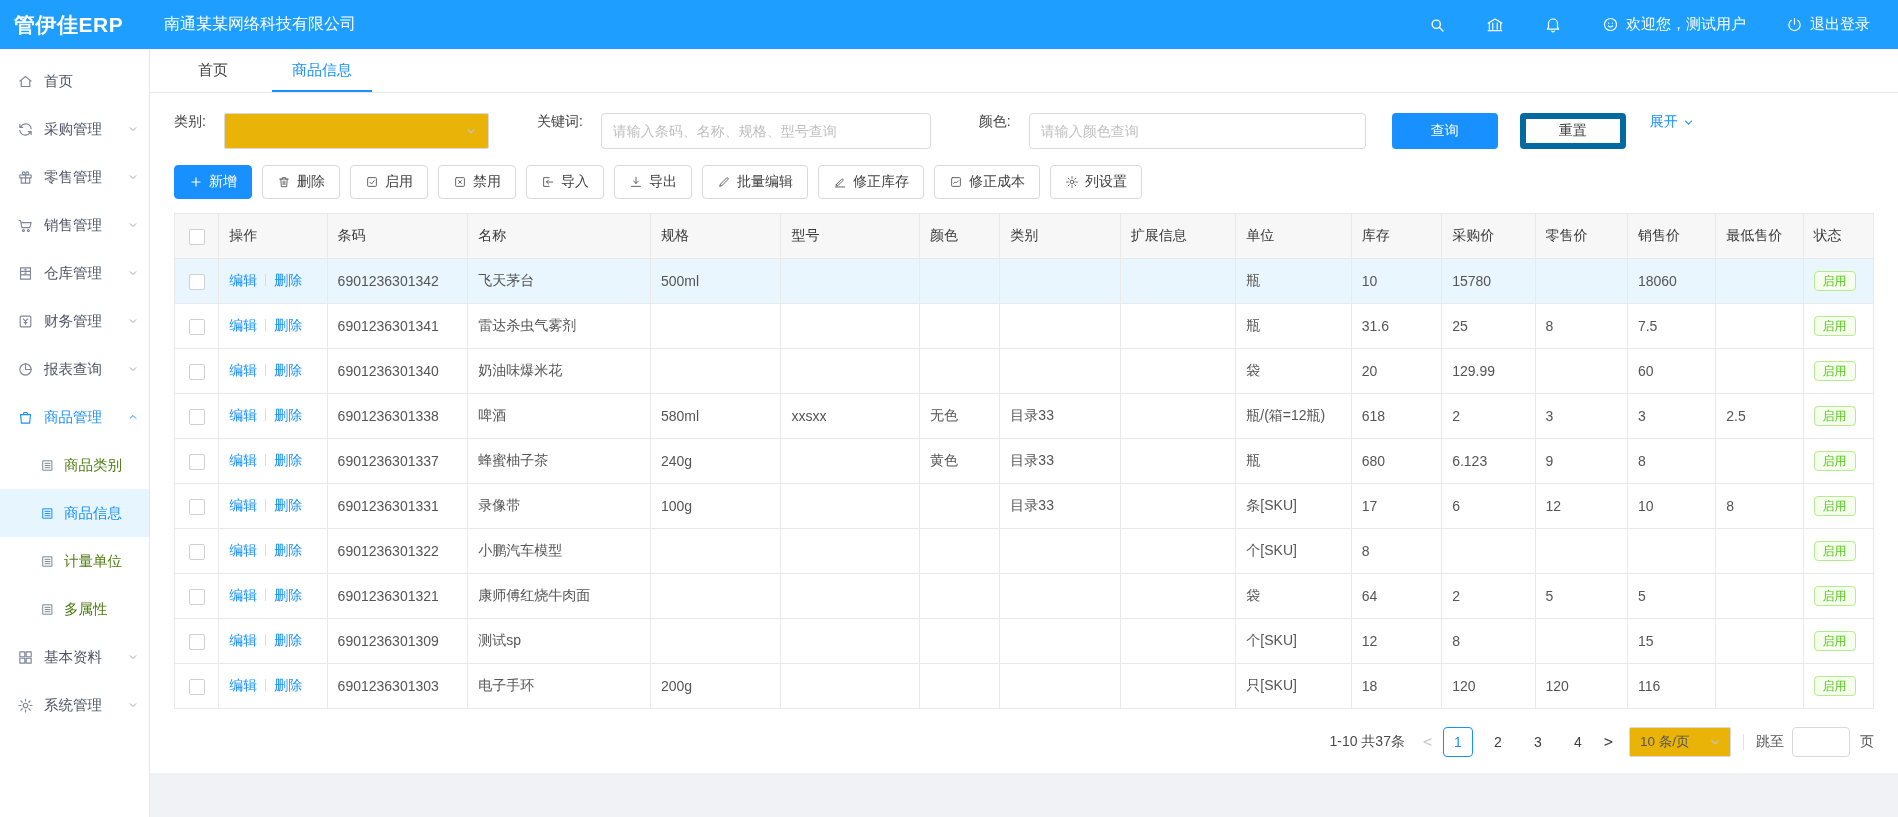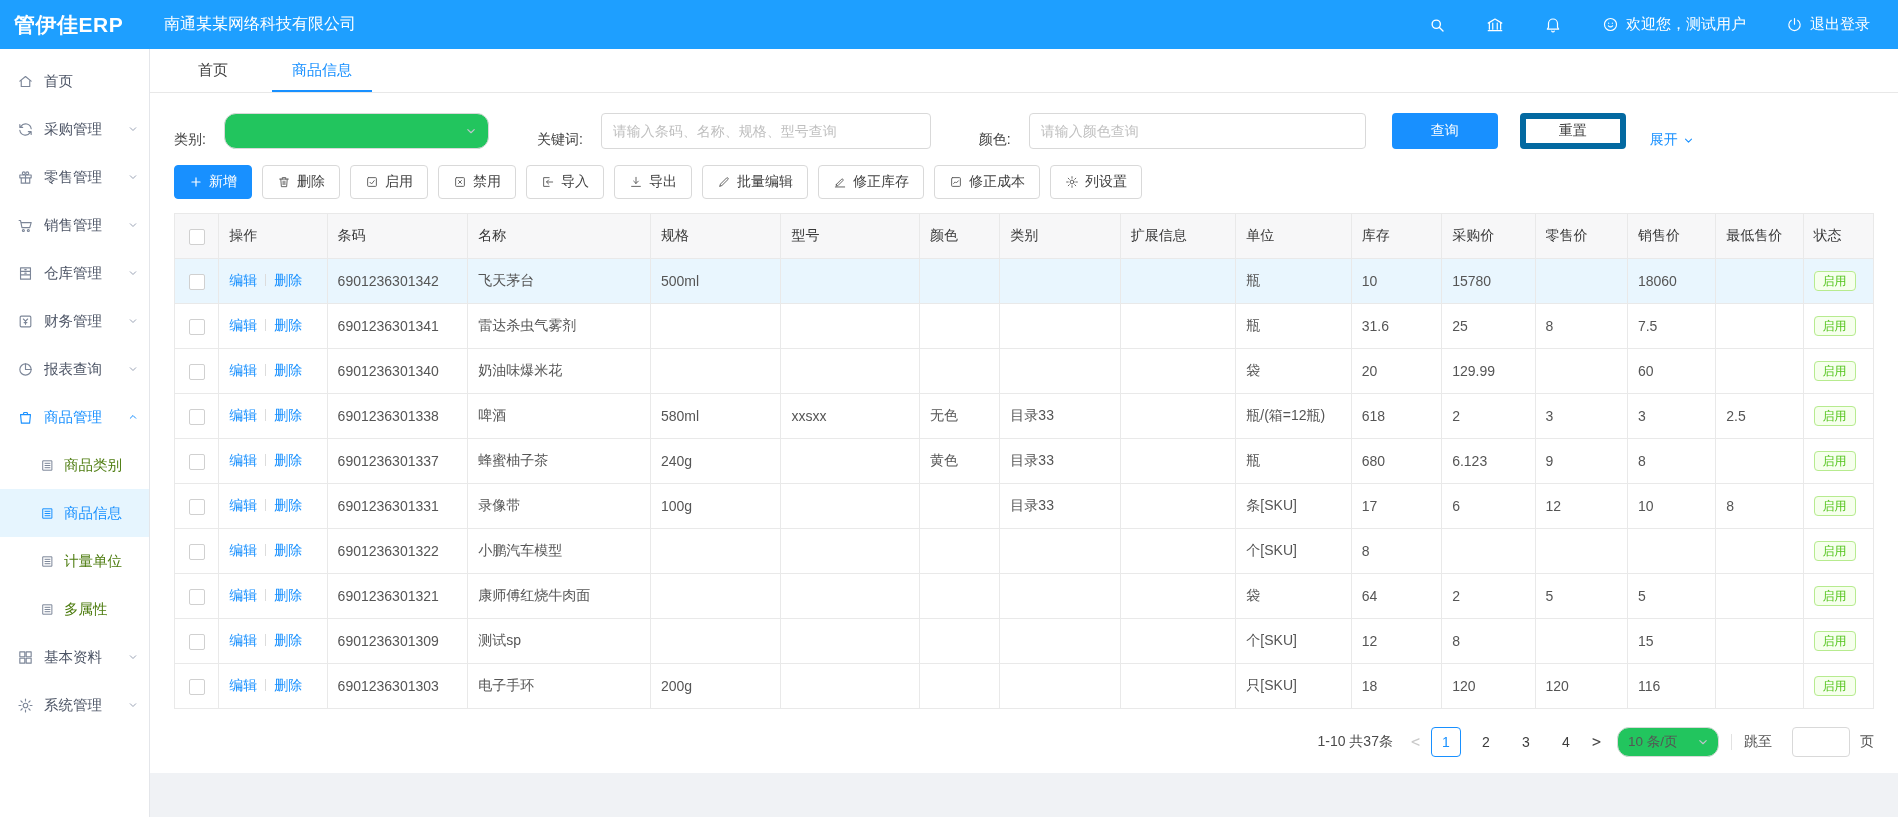--- a/index.html
+++ b/index.html
@@ -36,24 +36,24 @@
   .side-sub.sel { background: #e6f5fe; color: #1890ff; }
   .side-sub.sel .mi { color: #1890ff; }
 
   main { flex: 1; display: flex; flex-direction: column; min-width: 0; }
   .tabbar { background: #fff; height: 44px; display: flex; padding-left: 28px; border-bottom: 1px solid #e8e8e8; gap: 24px; }
   .tab { padding: 0 20px; line-height: 42px; font-size: 15px; color: #3f3f3f; cursor: pointer; }
   .tab.active { color: #1890ff; border-bottom: 2px solid #1890ff; }
   .content { background: #fff; padding: 20px 24px 16px; }
 
   
-  .filter-row { display: flex; align-items: flex-end; gap: 8px; }
+  .filter-row { display: flex; align-items: flex-start; gap: 8px; }
   .filter-row .flabel { color: #3f3f3f; margin-right: 10px; }
   .gap { margin-left: 40px; }
-  .select { position: relative; height: 36px; border: 1px solid #d9d9d9; border-radius: 12px; background: #22c55e;
+  .select { position: relative; height: 36px; border: 1px solid #d9d9d9; border-radius: 2px; background: #eab308;
             display: inline-flex; align-items: center; justify-content: flex-end; padding: 0 10px; cursor: pointer; color: #606266; }
   .select .caret { width: 14px; height: 14px; color: #c0c4cc; }
   .cat-select { width: 265px; }
   input { height: 36px; border: 1px solid #d9d9d9; border-radius: 4px; padding: 0 11px; font-size: 14px;
           color: #333; font-family: inherit; outline: none; }
   input::placeholder { color: #bfbfbf; }
   .kw-input { width: 330px; }
   .color-input { width: 337px; }
   .btn { height: 36px; padding: 0 33px; border-radius: 4px; border: 6px solid #0369a1; background: #fff;
          color: #3f3f3f; font-size: 14px; margin-left: 14px; cursor: pointer; font-family: inherit; }
@@ -85,21 +85,21 @@
   .pagination { margin-top: 18px; display: flex; justify-content: flex-end; align-items: center; color: #555; }
   .total { margin-right: 12px; color: #4a4a4a; }
   .pg { min-width: 30px; height: 30px; line-height: 28px; text-align: center; margin: 0 5px; cursor: pointer;
         color: #3c3c3c; border: 1px solid transparent; border-radius: 4px; display: inline-block; }
   .pg.cur { border-color: #1890ff; color: #1890ff; }
   .pg-arrow { margin: 0 6px; cursor: pointer; font-family: "DejaVu Sans Mono", monospace; font-size: 15px; }
   .pg-arrow.prev { color: #c9c9c9; }
   .pg-arrow.next { color: #4a4a4a; }
   .pagesize { width: 102px; height: 30px; margin-left: 10px; justify-content: space-between; padding: 0 8px 0 10px; font-size: 13.5px; color: #555; }
   .pg-div { width: 1px; height: 16px; background: #e2e2e2; margin: 0 12px; }
-  .jump-label { margin-right: 20px; }
+  .jump-label { margin-right: 8px; }
   .jump-input { width: 58px; height: 30px; }
   .page-suffix { margin-left: 10px; }
 </style>
 </head>
 <body>
 
 <svg width="0" height="0" style="position:absolute" aria-hidden="true">
   <defs>
     <g id="icons" fill="none" stroke="currentColor" stroke-width="1.6" stroke-linecap="round" stroke-linejoin="round"></g>
     <symbol id="i-home" viewBox="0 0 24 24" fill="none" stroke="currentColor" stroke-width="1.6" stroke-linecap="round" stroke-linejoin="round">

